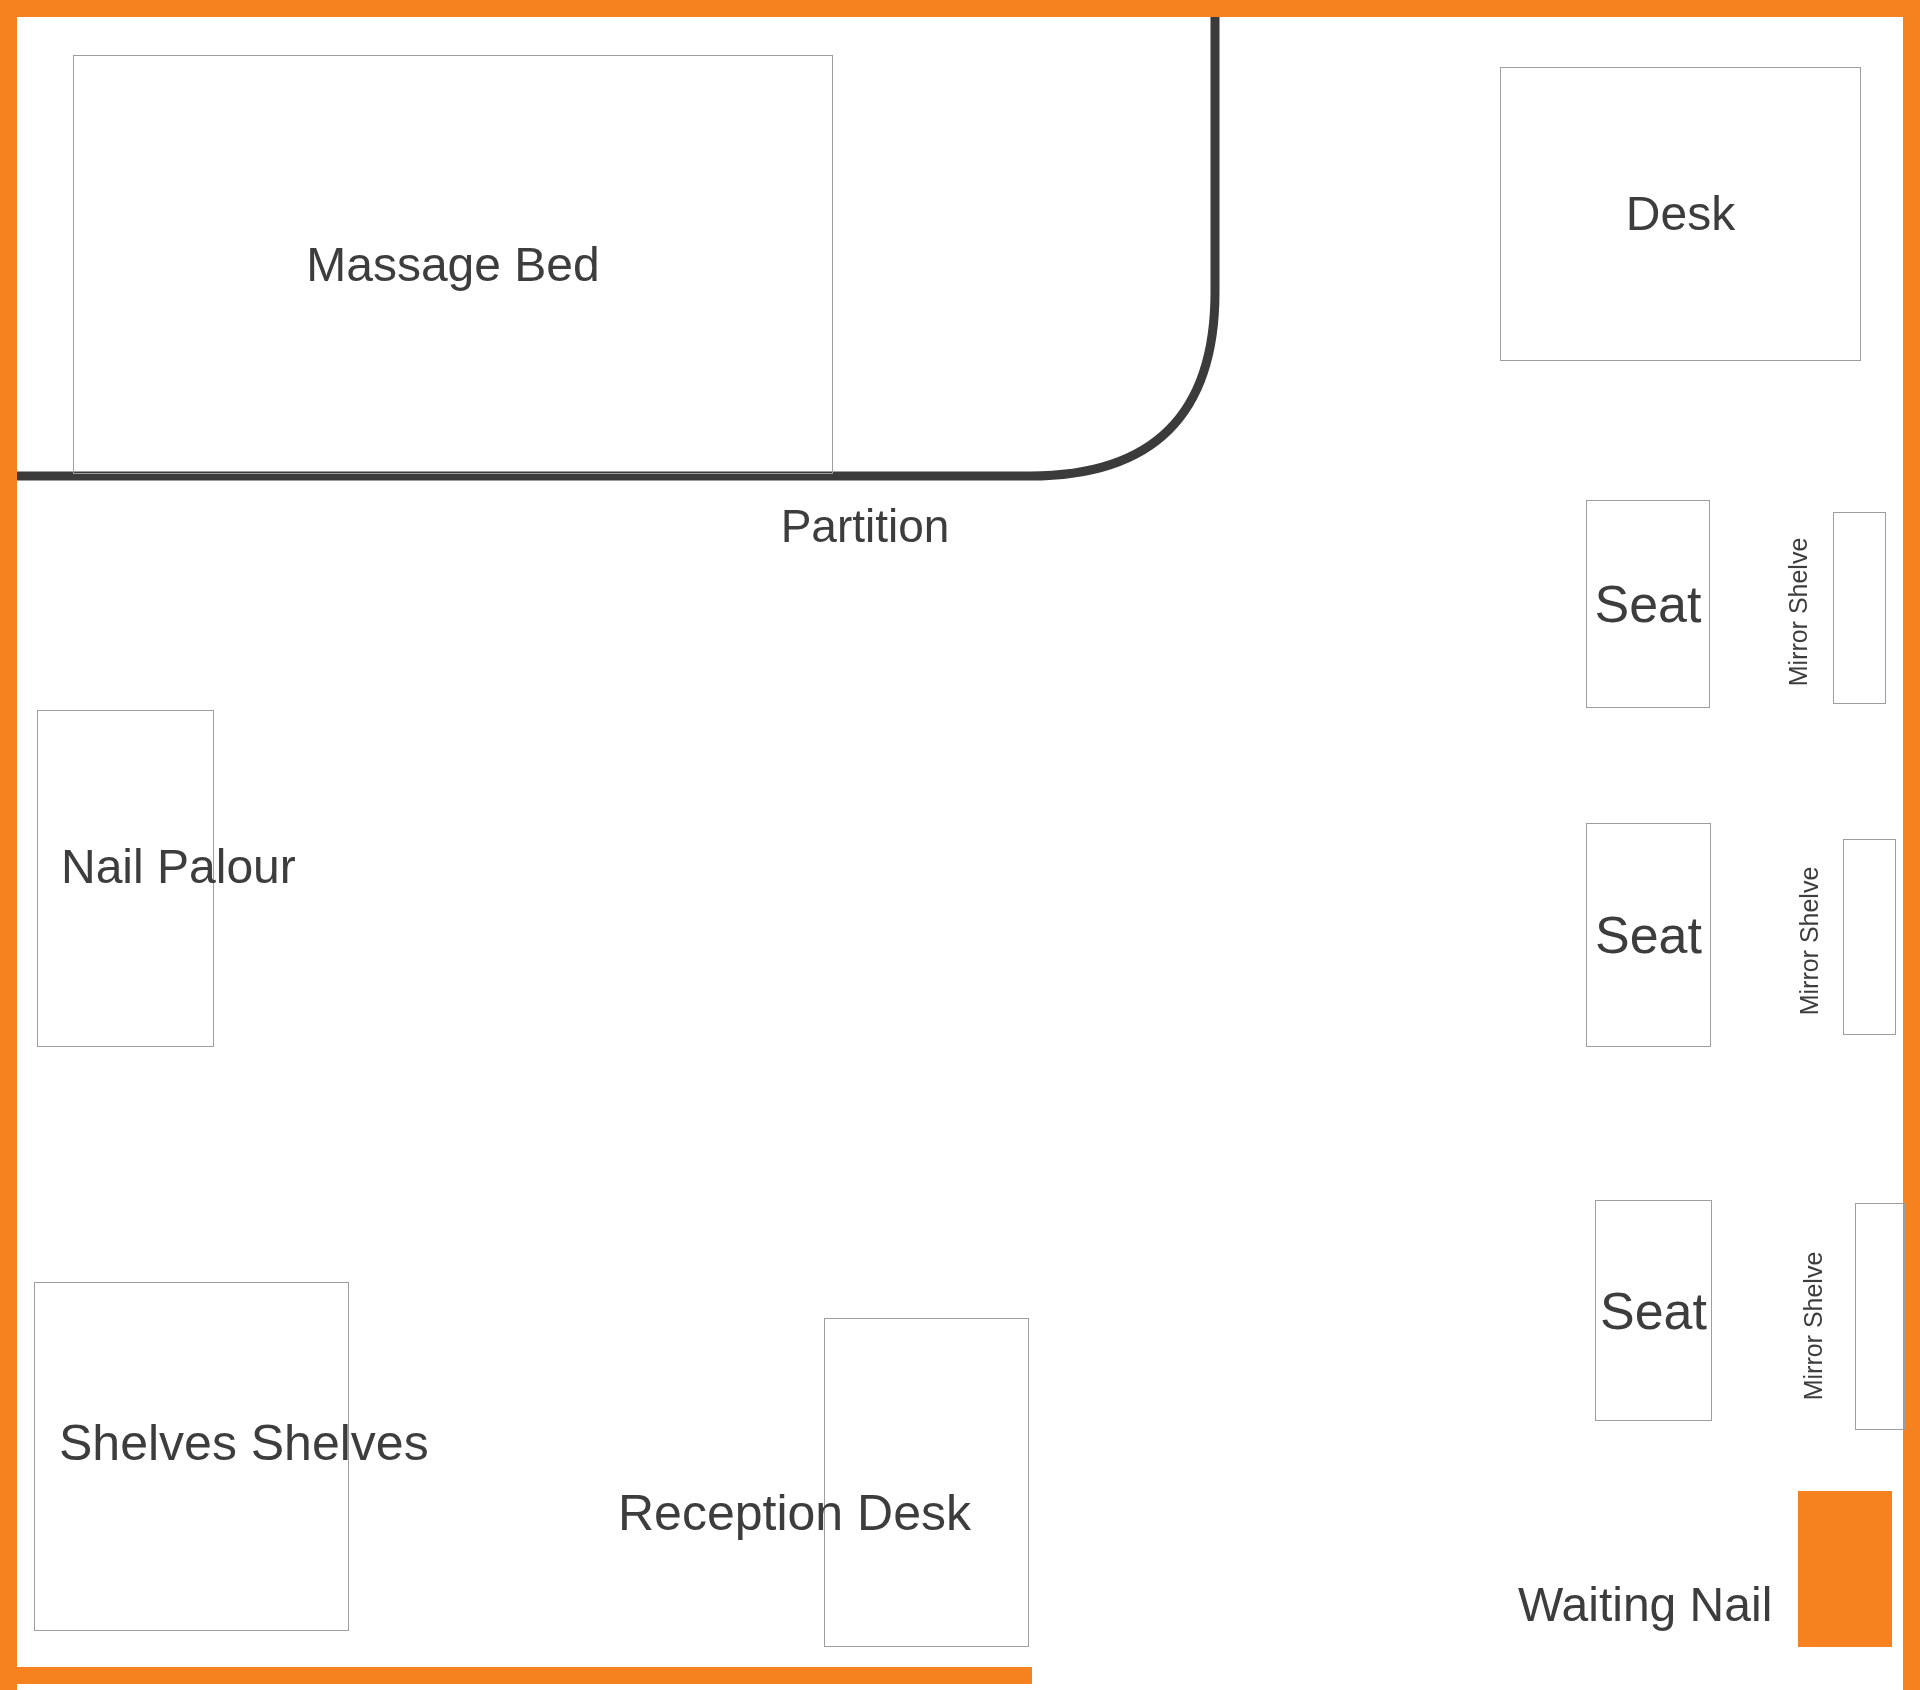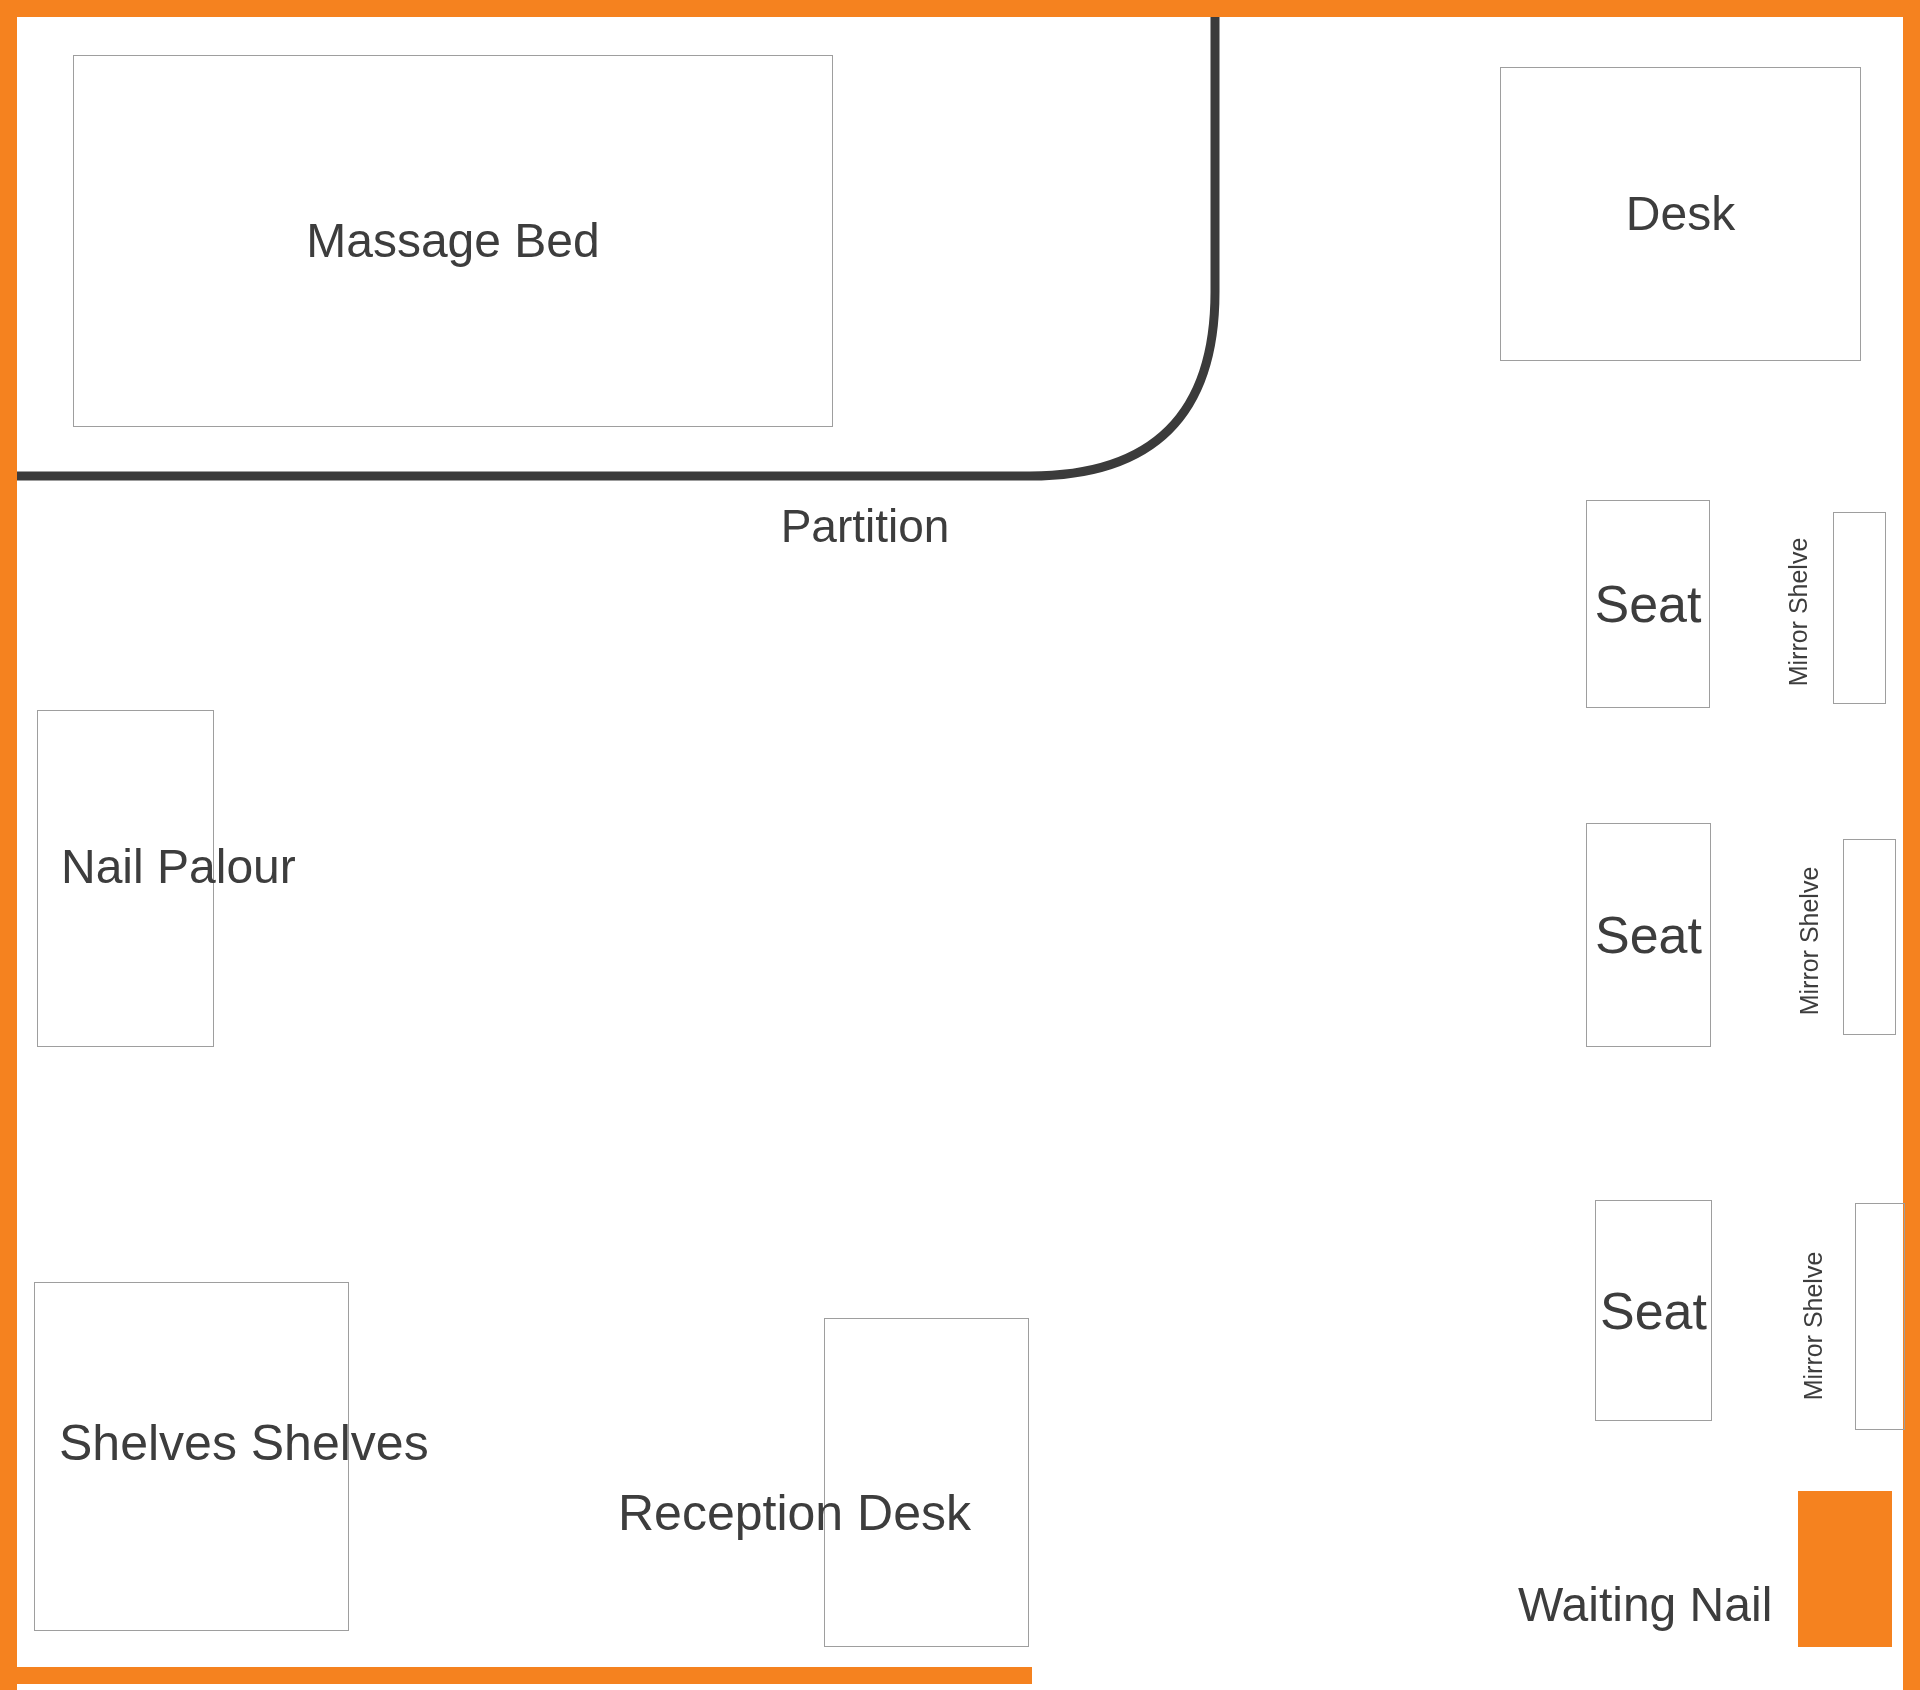--- a/index.html
+++ b/index.html
@@ -72,21 +72,21 @@
     <path class="partition-path" d="M 10 476 L 1030 476 Q 1215 476 1215 292 L 1215 12"></path>
   </svg>
 
   <div class="wall" style="left:0; top:0; width:1920px; height:17px;"></div>
   <div class="wall" style="left:0; top:0; width:17px; height:1690px;"></div>
   <div class="wall" style="left:1903px; top:0; width:17px; height:1690px;"></div>
   <div class="wall" style="left:0; bottom:6px; width:1032px; height:17px;"></div>
 
   <div class="door" style="left:1798px; top:1491px; width:94px; height:156px;"></div>
 
-  <div class="room" style="left:73px; top:55px; width:760px; height:372px;">
+  <div class="room" style="left:73px; top:55px; width:760px; height:419px;">
     <span class="lbl fs-48">Massage Bed</span>
   </div>
 
   <div class="room" style="left:1500px; top:67px; width:361px; height:294px;">
     <span class="lbl fs-48">Desk</span>
   </div>
 
   <span class="free-lbl fs-46" style="left:845px; top:503px; transform:translateX(-50%);margin-left:20px;">Partition</span>
 
   <div class="room" style="left:37px; top:710px; width:177px; height:337px;"></div>

